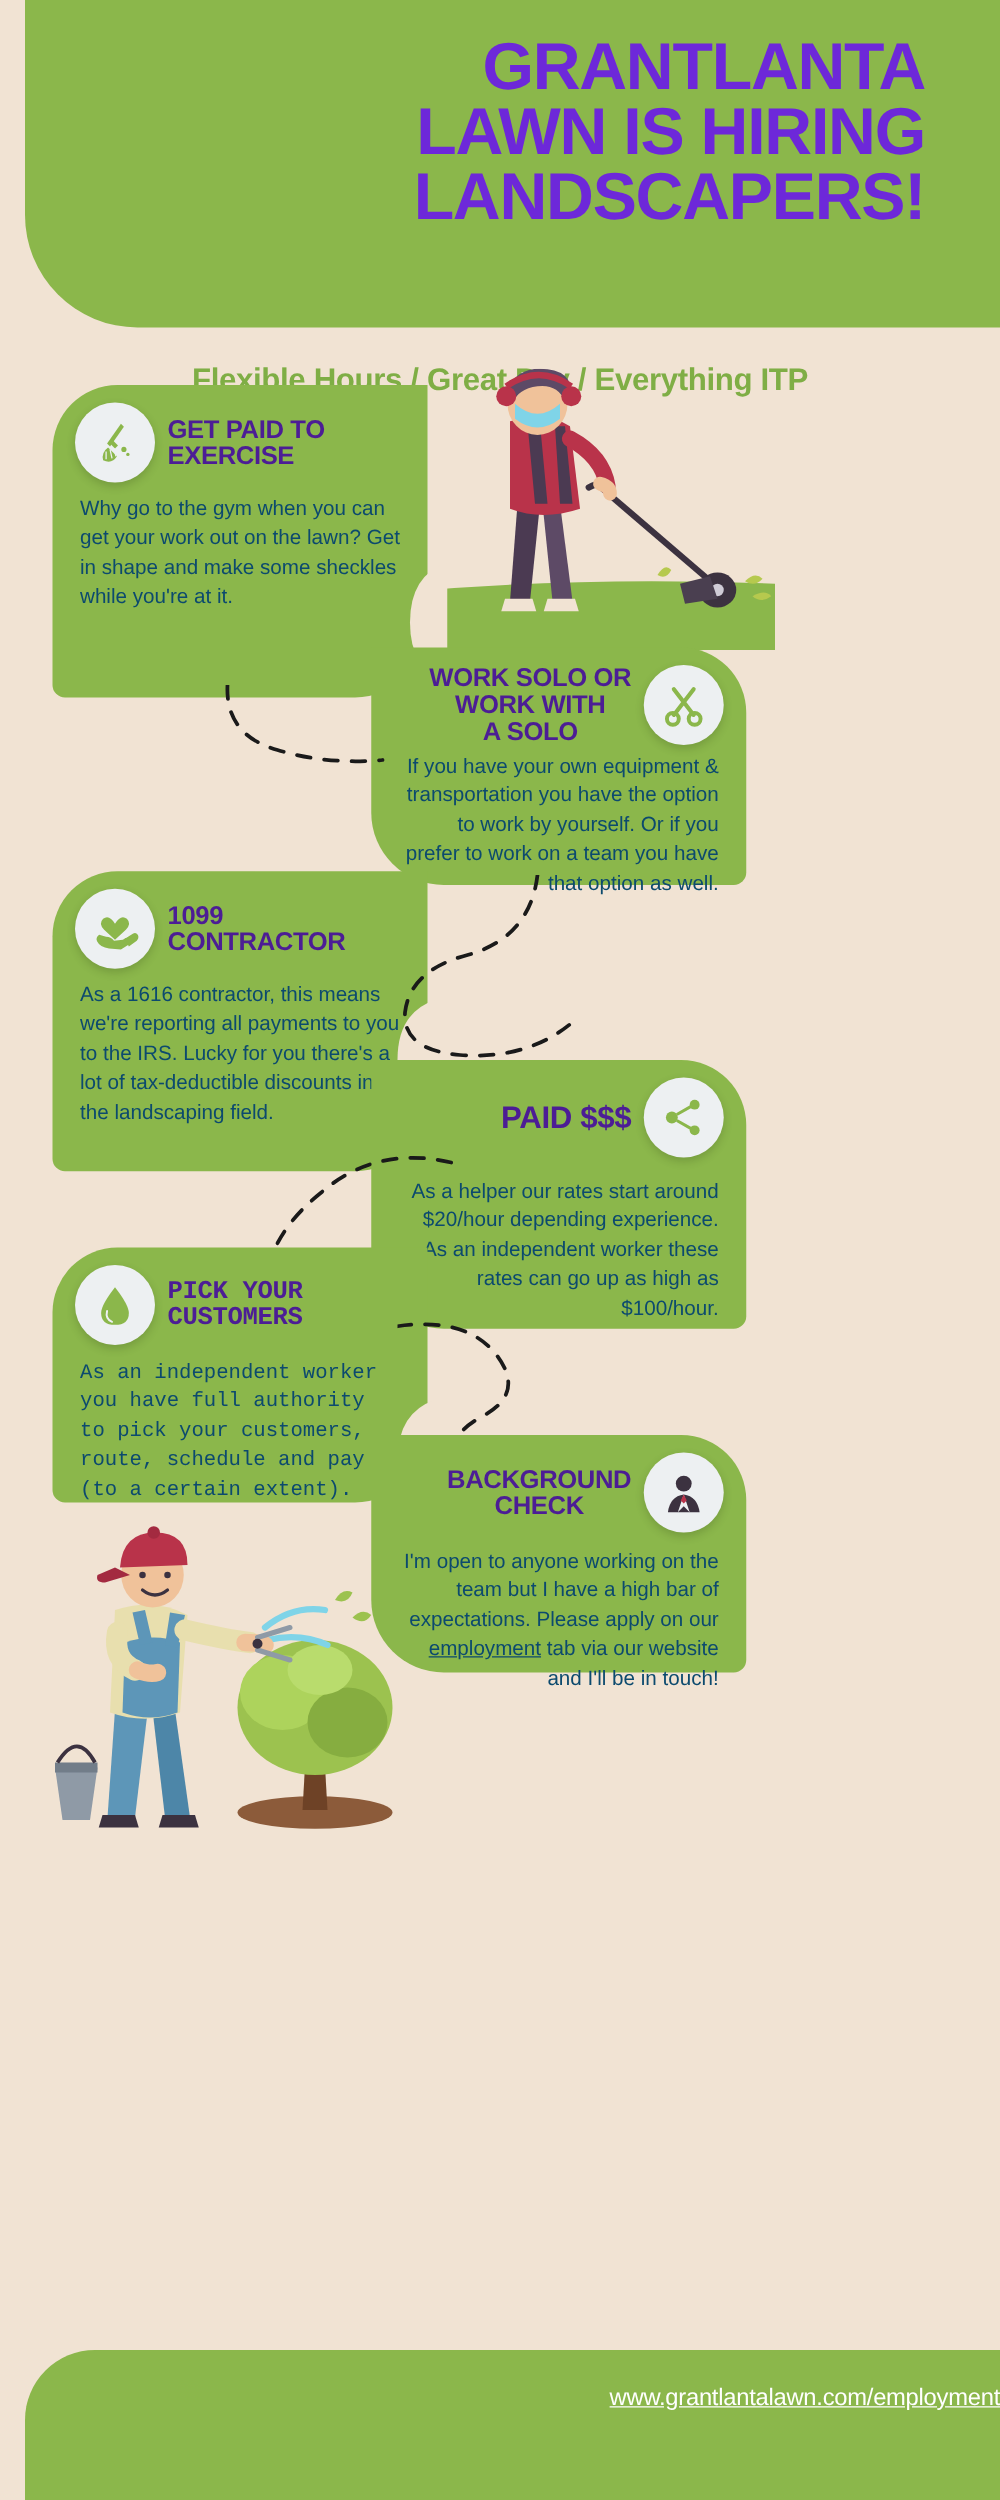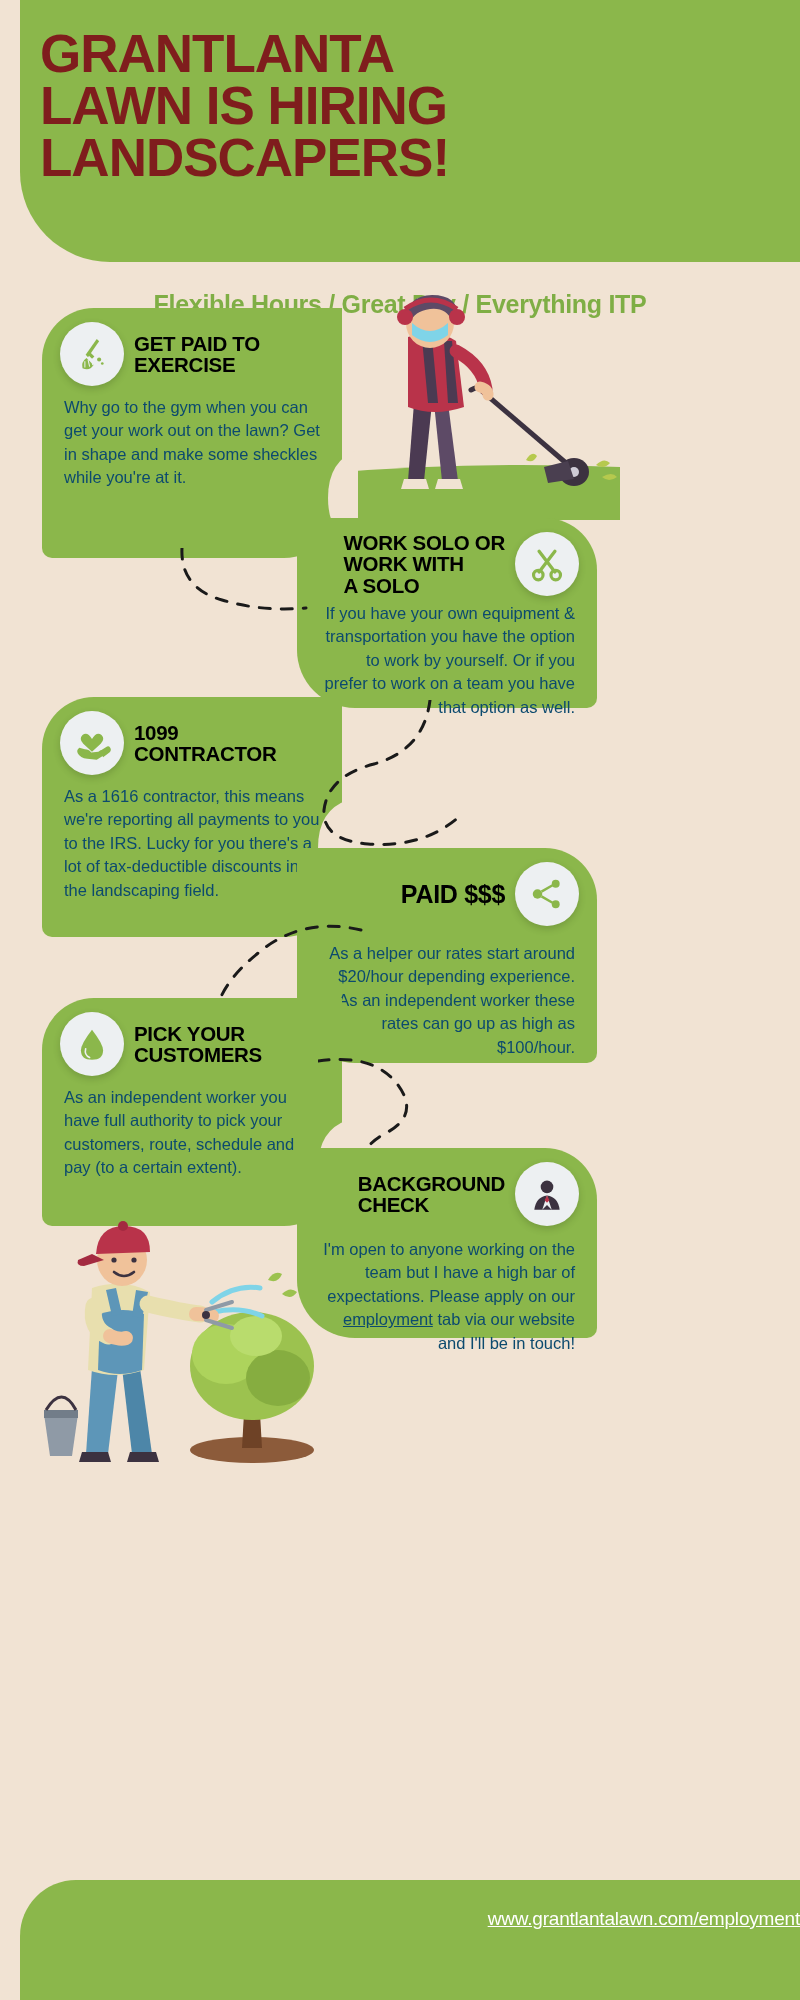--- a/index.html
+++ b/index.html
@@ -16,22 +16,22 @@
 
   
   .header-band {
     position:absolute; left:20px; top:0; width:780px; height:262px;
     background:#8bb74b;
     border-bottom-left-radius:90px;
     border-top-left-radius:0;
   }
   .header-title {
     position:absolute; left:40px; top:28px; width:700px;
-    color:#7f1d1d; font-weight:bold; font-size:53px; line-height:0.98;
-    letter-spacing:-1px; text-align:left;
+    color:#6d28d9; font-weight:bold; font-size:53px; line-height:0.98;
+    letter-spacing:-1px; text-align:right;
   }
   .header-title .l { display:block; }
   .subtitle {
     position:absolute; left:0; top:290px; width:800px; text-align:center;
     color:#7fae45; font-weight:bold; font-size:25px; letter-spacing:-0.3px;
   }
 
   
   .card {
     position:absolute;
@@ -50,24 +50,24 @@
   .icon-circle {
     width:64px; height:64px; border-radius:50%;
     background:#edf0f2; flex:0 0 64px;
     display:flex; align-items:center; justify-content:center;
     box-shadow:0 3px 7px rgba(40,60,20,.22);
   }
   .icon-circle svg { width:38px; height:38px; display:block; }
 
   .card-title {
     font-weight:bold; font-size:20.5px; line-height:1.04;
-    letter-spacing:-0.3px; color:#000000; padding:0 10px;
+    letter-spacing:-0.3px; color:#4c1d95; padding:0 10px;
   }
   .card.left  .card-title { text-align:left; }
-  .card.right .card-title { text-align:left; }
+  .card.right .card-title { text-align:center; }
 
   .card-body {
     font-size:16.5px; line-height:1.42; color:#0c4a6e;
     padding:8px 22px 18px 22px;
   }
   .card.left  .card-body { text-align:left; }
   .card.right .card-body { text-align:right; }
   .card-body u { text-decoration:underline; }
 
   
@@ -225,21 +225,21 @@
         <span>PAID $$$</span>
       </div>
     </div>
     <div class="card-body" style="padding-top:14px;">As a helper our rates start around $20/hour depending experience. As an independent worker these rates can go up as high as $100/hour.</div>
   </div>
 
   <svg class="dash" style="left:205px; top:920px; width:160px; height:90px;" viewBox="0 0 160 90">
     <path d="M156 10 q-60 -14 -104 24 q-30 24 -40 52" stroke="#1a1a1a" stroke-width="3" stroke-dasharray="11 11" fill="none" stroke-linecap="round"></path>
   </svg>
 
-  <div class="card left" style="left:42px; top:998px; width:300px; height:228px;">
+  <div class="card left" style="left:42px; top:998px; width:300px; height:204px;font-family:Liberation Mono, monospace;">
     <div class="card-head">
       <div class="icon-circle">
         <svg viewBox="0 0 48 48">
           <path d="M24 6 q14 18 14 26 q0 12 -14 12 q-14 0 -14 -12 q0 -8 14 -26 z" fill="#8bb74b"></path>
           <path d="M16 30 q-2 8 5 11" stroke="#edf0f2" stroke-width="2" fill="none" stroke-linecap="round"></path>
         </svg>
       </div>
       <div class="card-title">
         <span>PICK YOUR</span><br>
         <span>CUSTOMERS</span>

